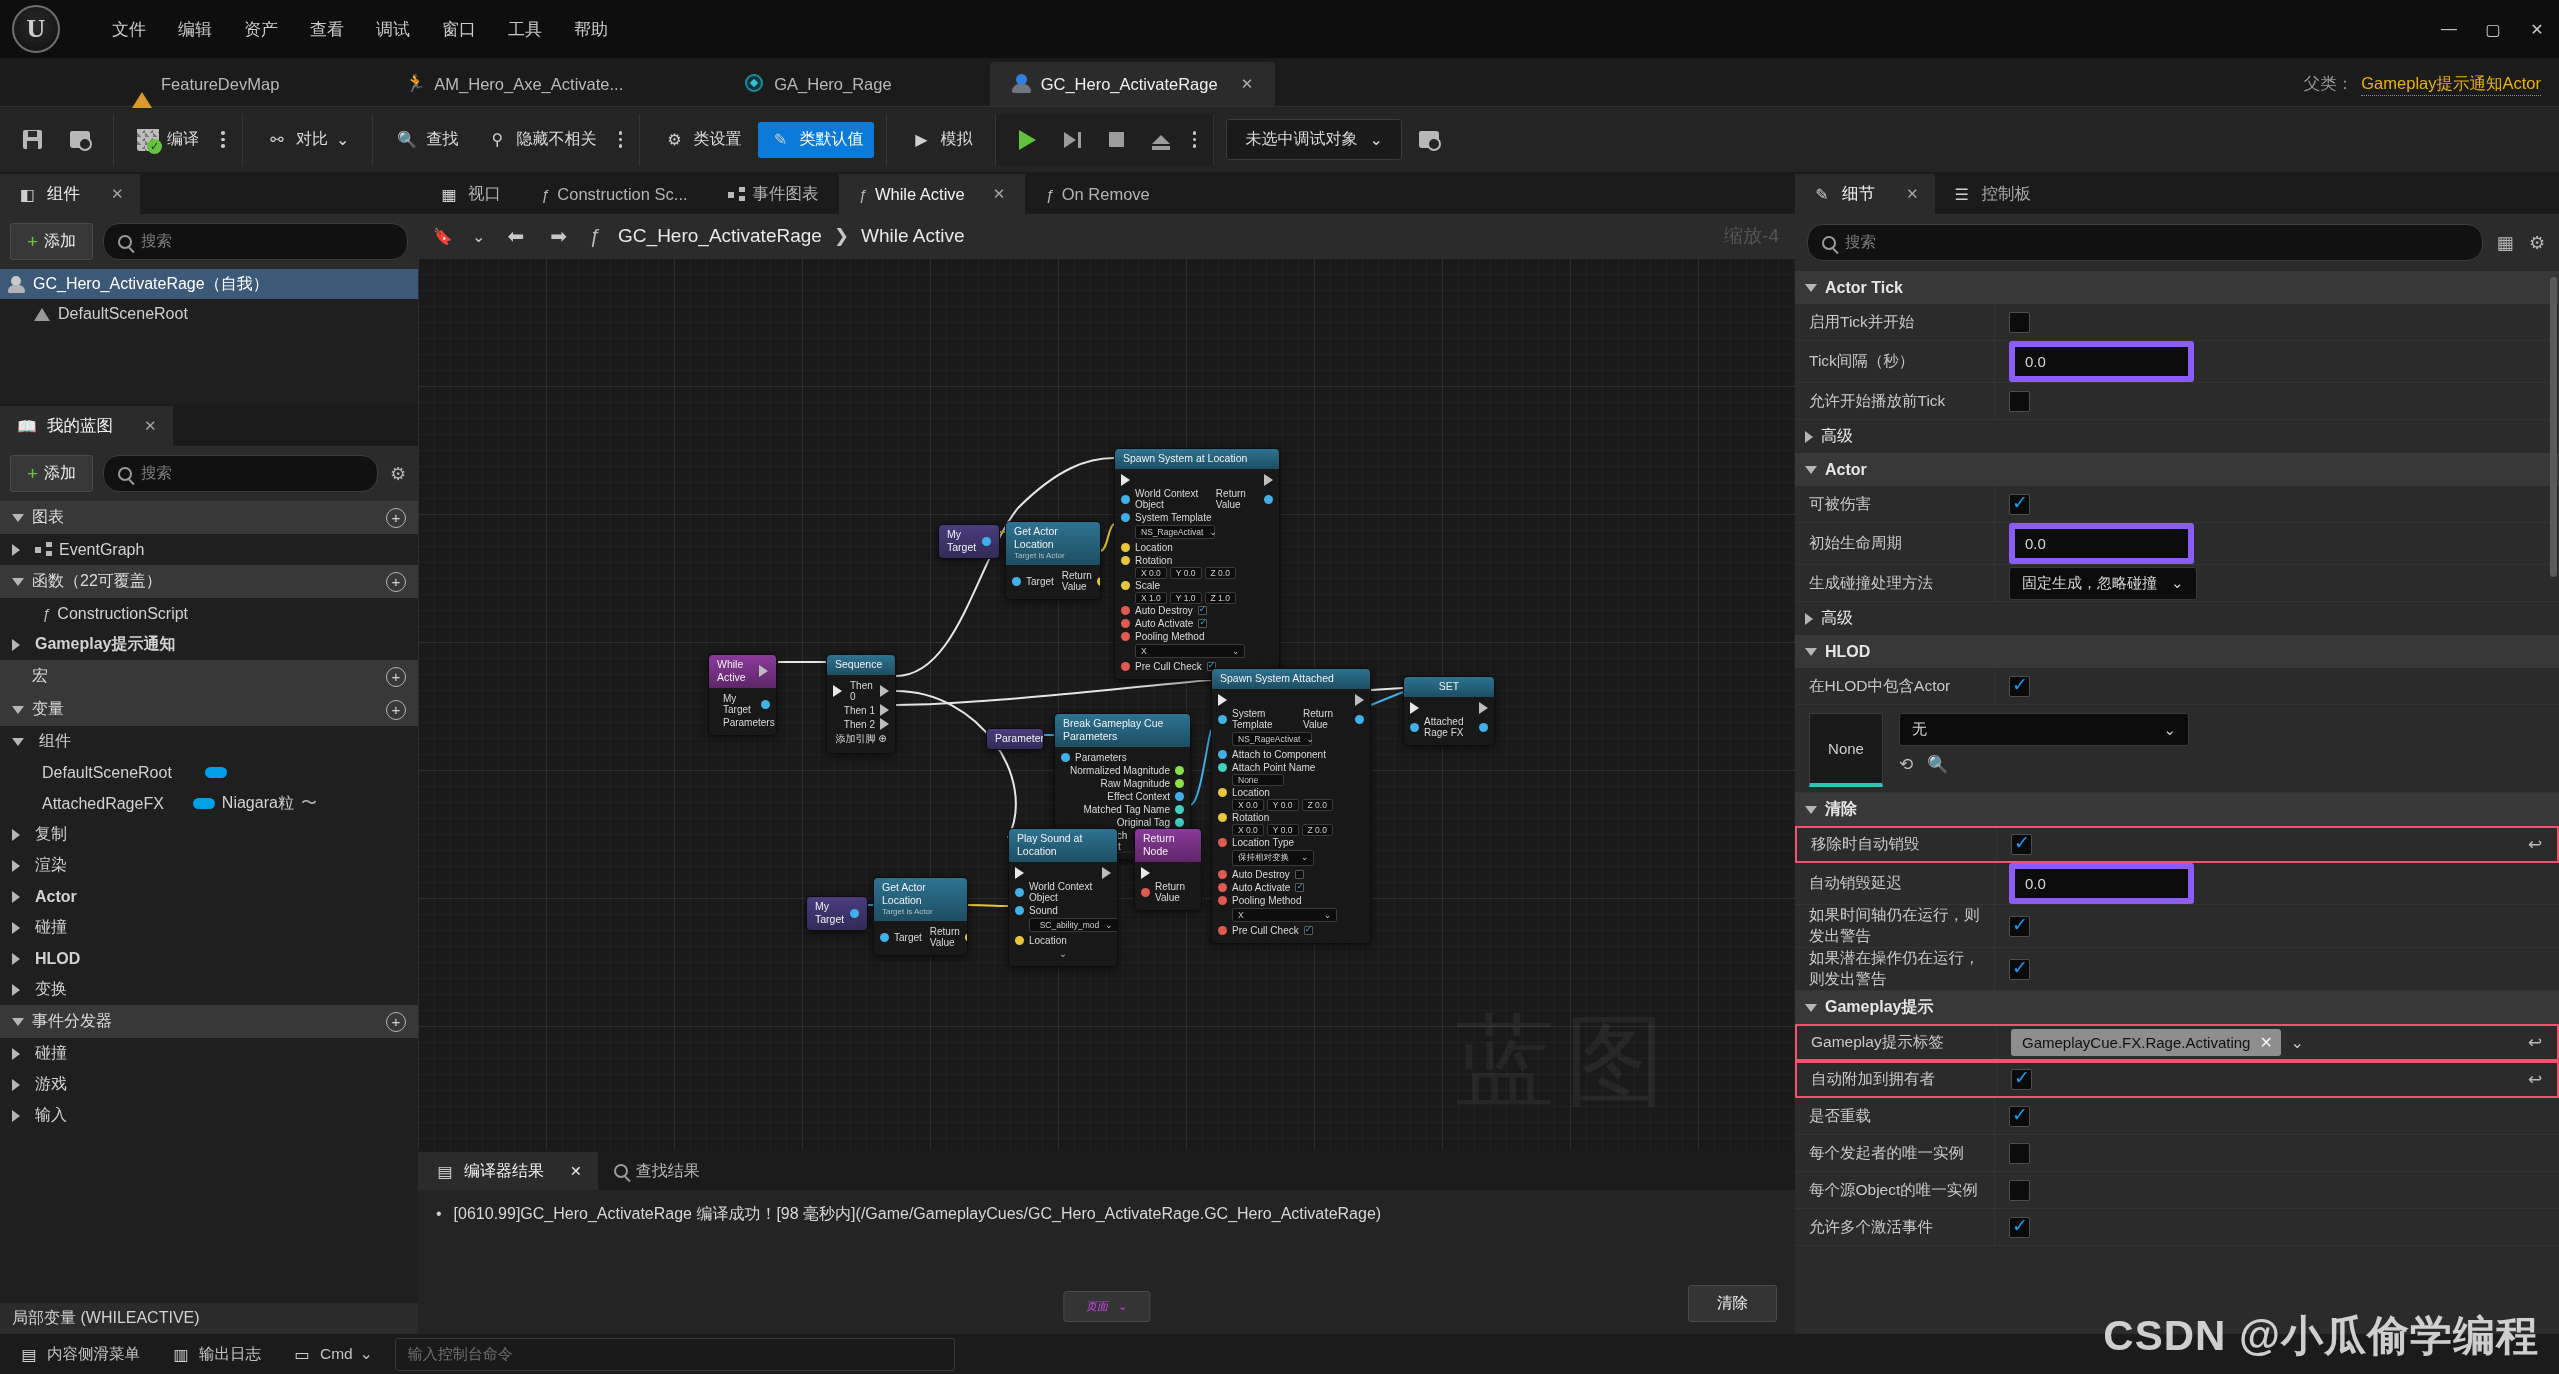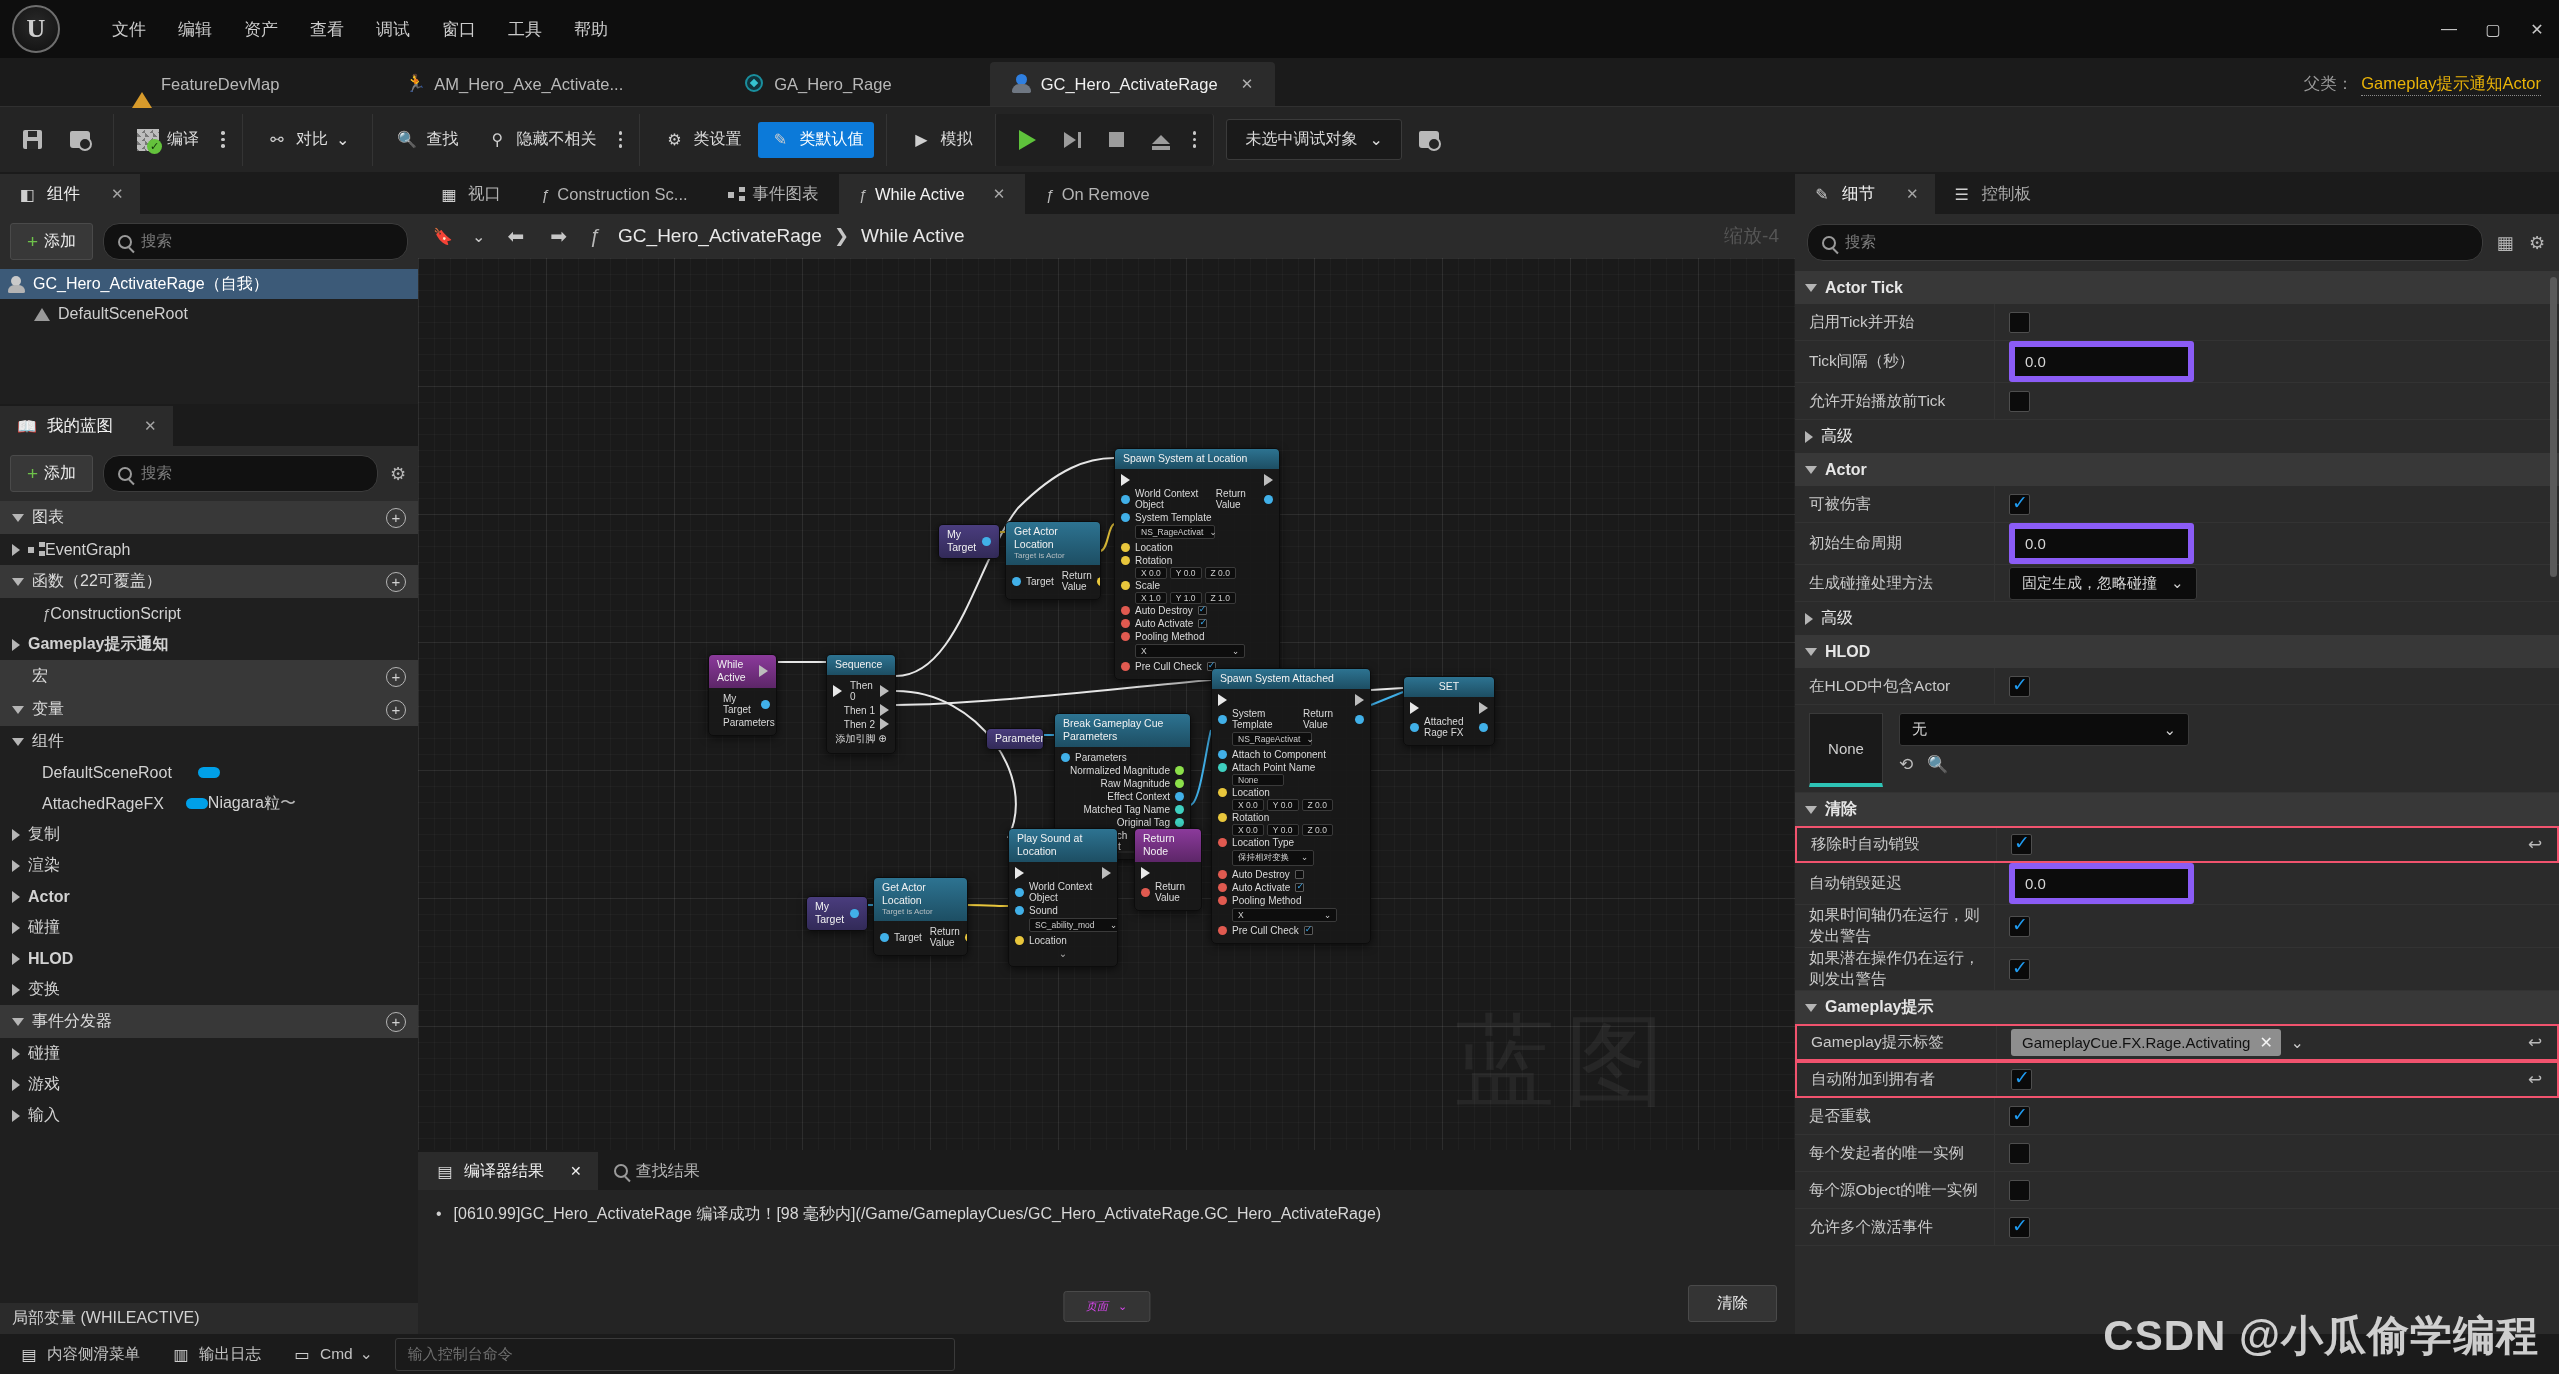--- a/index.html
+++ b/index.html
@@ -105,21 +105,21 @@
   .comp-ico::after{content:"";position:absolute;left:0;top:9px;width:17px;height:8px;border-radius:8px 8px 2px 2px;background:#b4b4b4;}
   .scene-ico { width:0;height:0;border-left:8px solid transparent;border-right:8px solid transparent;border-bottom:13px solid #9a9a9a; flex:0 0 auto;}
 
   .mbp { display:flex; flex-direction:column; flex:1 1 auto; min-height:0; }
   .sechdr { display:flex; align-items:center; justify-content:space-between; height:33px; padding:0 12px;
             background:#383838; font-size:16px; color:#dcdcdc; }
   .caret-d { width:0;height:0;border-left:6px solid transparent;border-right:6px solid transparent;border-top:8px solid #b5b5b5; margin-right:8px;}
   .caret-r { width:0;height:0;border-top:6px solid transparent;border-bottom:6px solid transparent;border-left:8px solid #b5b5b5; margin-right:8px;}
   .plus-circ { width:20px;height:20px;border:1.5px solid #b5b5b5;border-radius:50%;display:flex;align-items:center;justify-content:center;
                font-size:15px;color:#d2d2d2;line-height:1;}
-  .lrow { display:flex; align-items:center; gap:0; height:31px; padding:0 12px; font-size:16px; color:#d2d2d2; background:#1f1f1f;}
+  .lrow { display:flex; align-items:center; gap:7px; height:31px; padding:0 12px; font-size:16px; color:#d2d2d2; background:#1f1f1f;}
   .lrow.bold { font-weight:bold; }
   .lrow.ind { padding-left:42px; }
   .fnico { color:#b9b9b9; font-size:15px; font-style:italic; }
   .eg-ico{width:17px;height:15px;position:relative;flex:0 0 auto;}
   .eg-ico::before{content:"";position:absolute;left:0;top:5px;width:6px;height:6px;background:#b9b9b9;}
   .eg-ico::after{content:"";position:absolute;right:0;top:0;width:6px;height:5px;background:#b9b9b9;box-shadow:0 9px 0 #b9b9b9;}
   .pill { width:22px;height:11px;border-radius:6px;background:#00a0e8; flex:0 0 auto;}
 
   .bottombar { height:40px; background:#1b1b1b; display:flex; align-items:center; gap:14px; padding:0 10px; font-size:15.5px; color:#c2c2c2; flex:0 0 auto;}
   .bottombar .seg { display:flex;align-items:center;gap:7px; padding:4px 8px;}
@@ -966,21 +966,21 @@
                   <span class="pin blue"></span>
                   <span>World Context Object</span>
                 </span>
               </div>
             <div class="prow">
                 <span class="pl">
                   <span class="pin blue"></span>
                   <span>Sound</span>
                 </span>
               </div>
-            <div class="selbox" style="margin:1px 0 2px 14px;width:94px;">
+            <div class="selbox" style="margin:1px 0 2px 14px;width:94px;justify-content:center;">
                 <span>SC_ability_mod</span>
                 <span>⌄</span>
               </div>
             <div class="prow">
                 <span class="pl">
                   <span class="pin yellow"></span>
                   <span>Location</span>
                 </span>
               </div>
             <div class="prow" style="justify-content:center;color:#aaa;">

